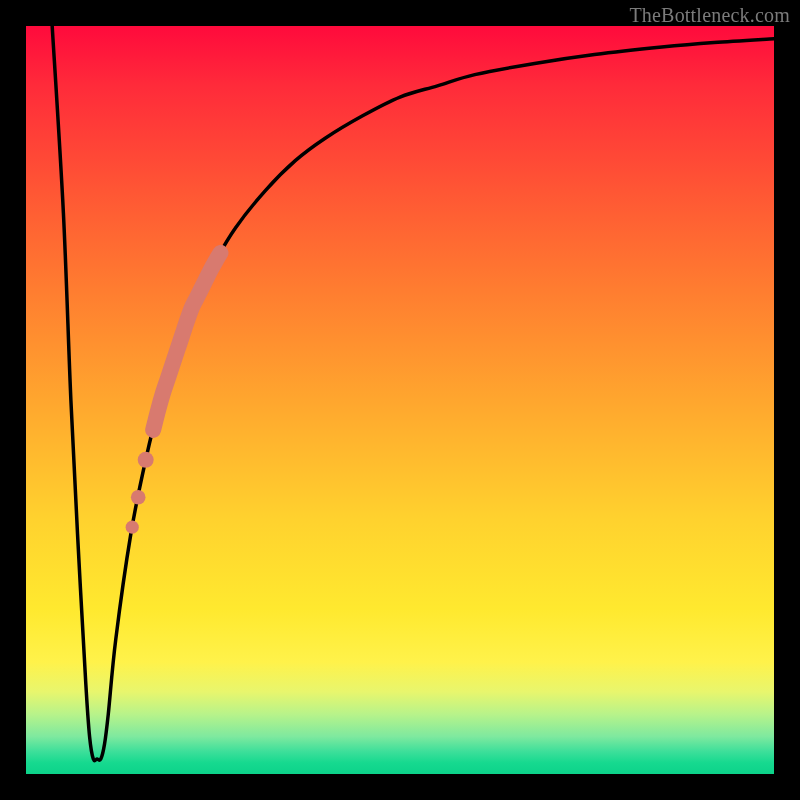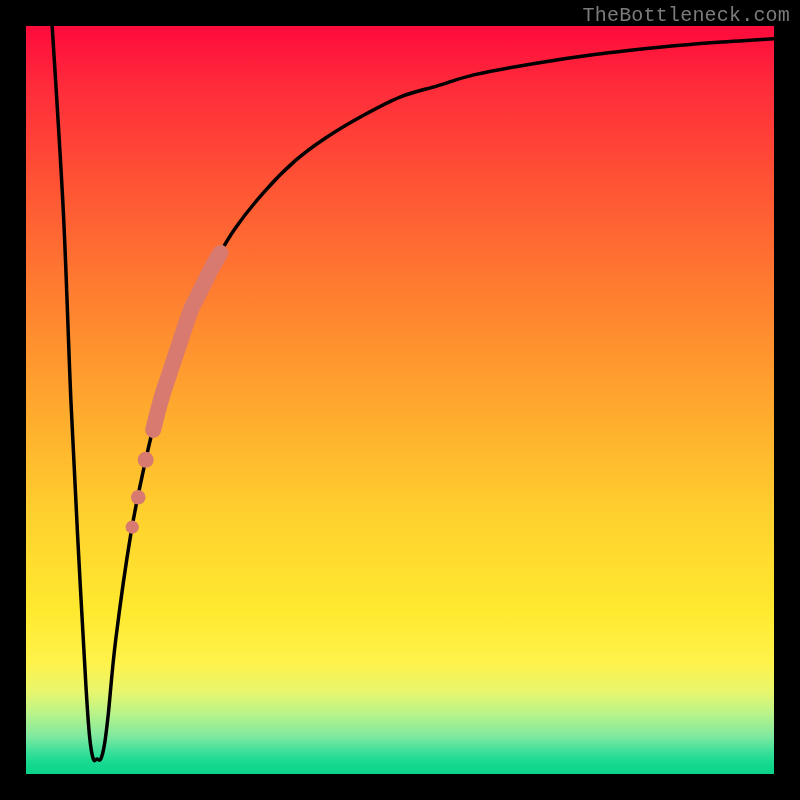--- a/index.html
+++ b/index.html
@@ -36,21 +36,21 @@
       #7ee99f 95%,
       #3ddf9a 97%,
       #16d98f 98.5%,
       #0cd38a 100%
     );
   }
   .watermark {
     position: absolute;
     top: 4px;
     right: 10px;
-    font-family: Liberation Mono, monospace;
+    font-family: Liberation Serif, serif;
     font-size: 20px;
     color: #7b7b7b;
     letter-spacing: 0.2px;
   }
   svg.curve {
     position: absolute;
     left: 26px;
     top: 26px;
     width: 748px;
     height: 748px;

